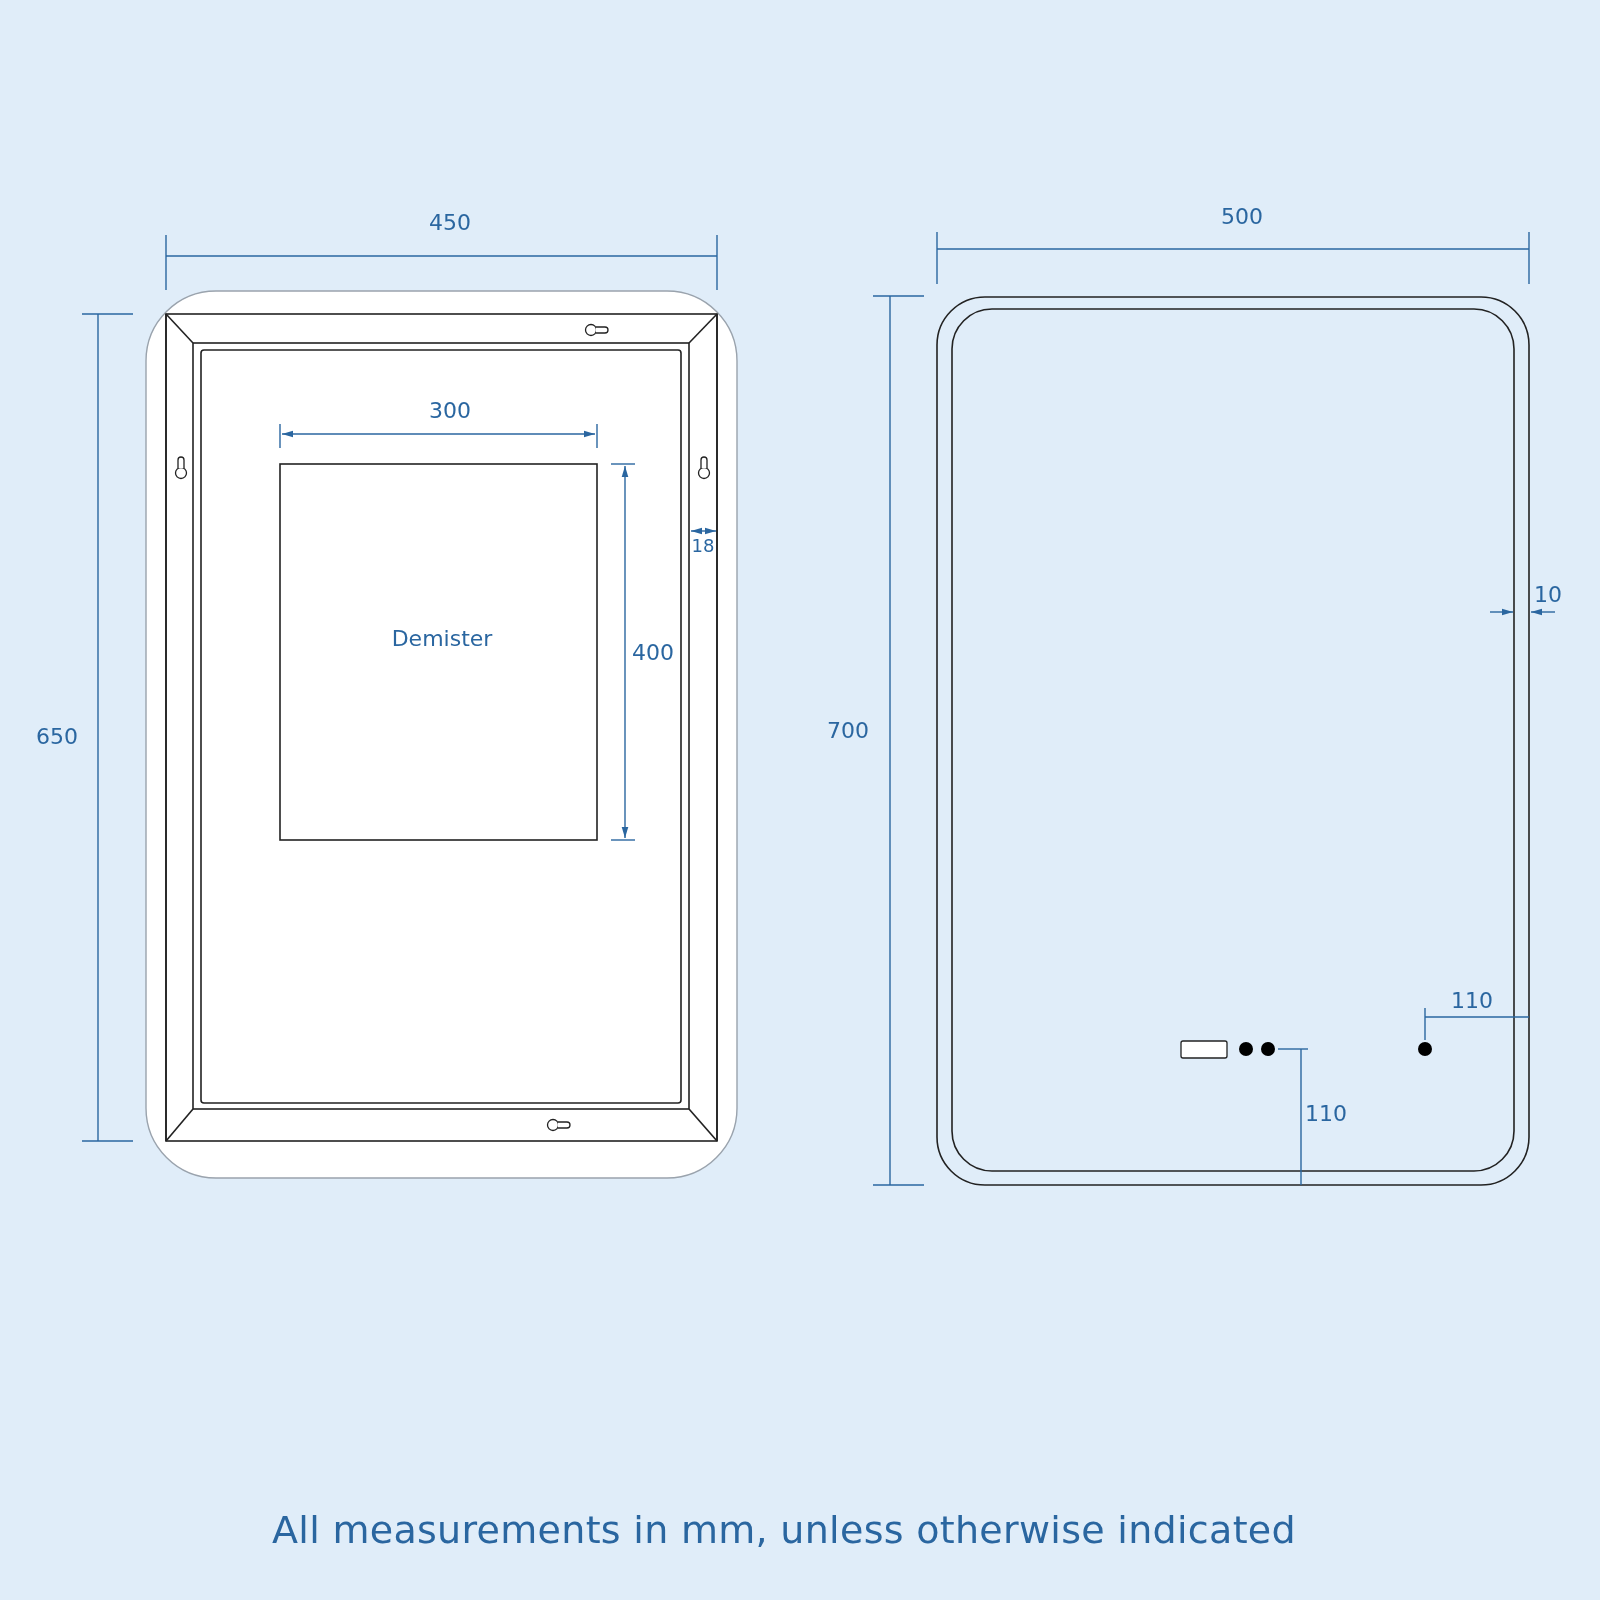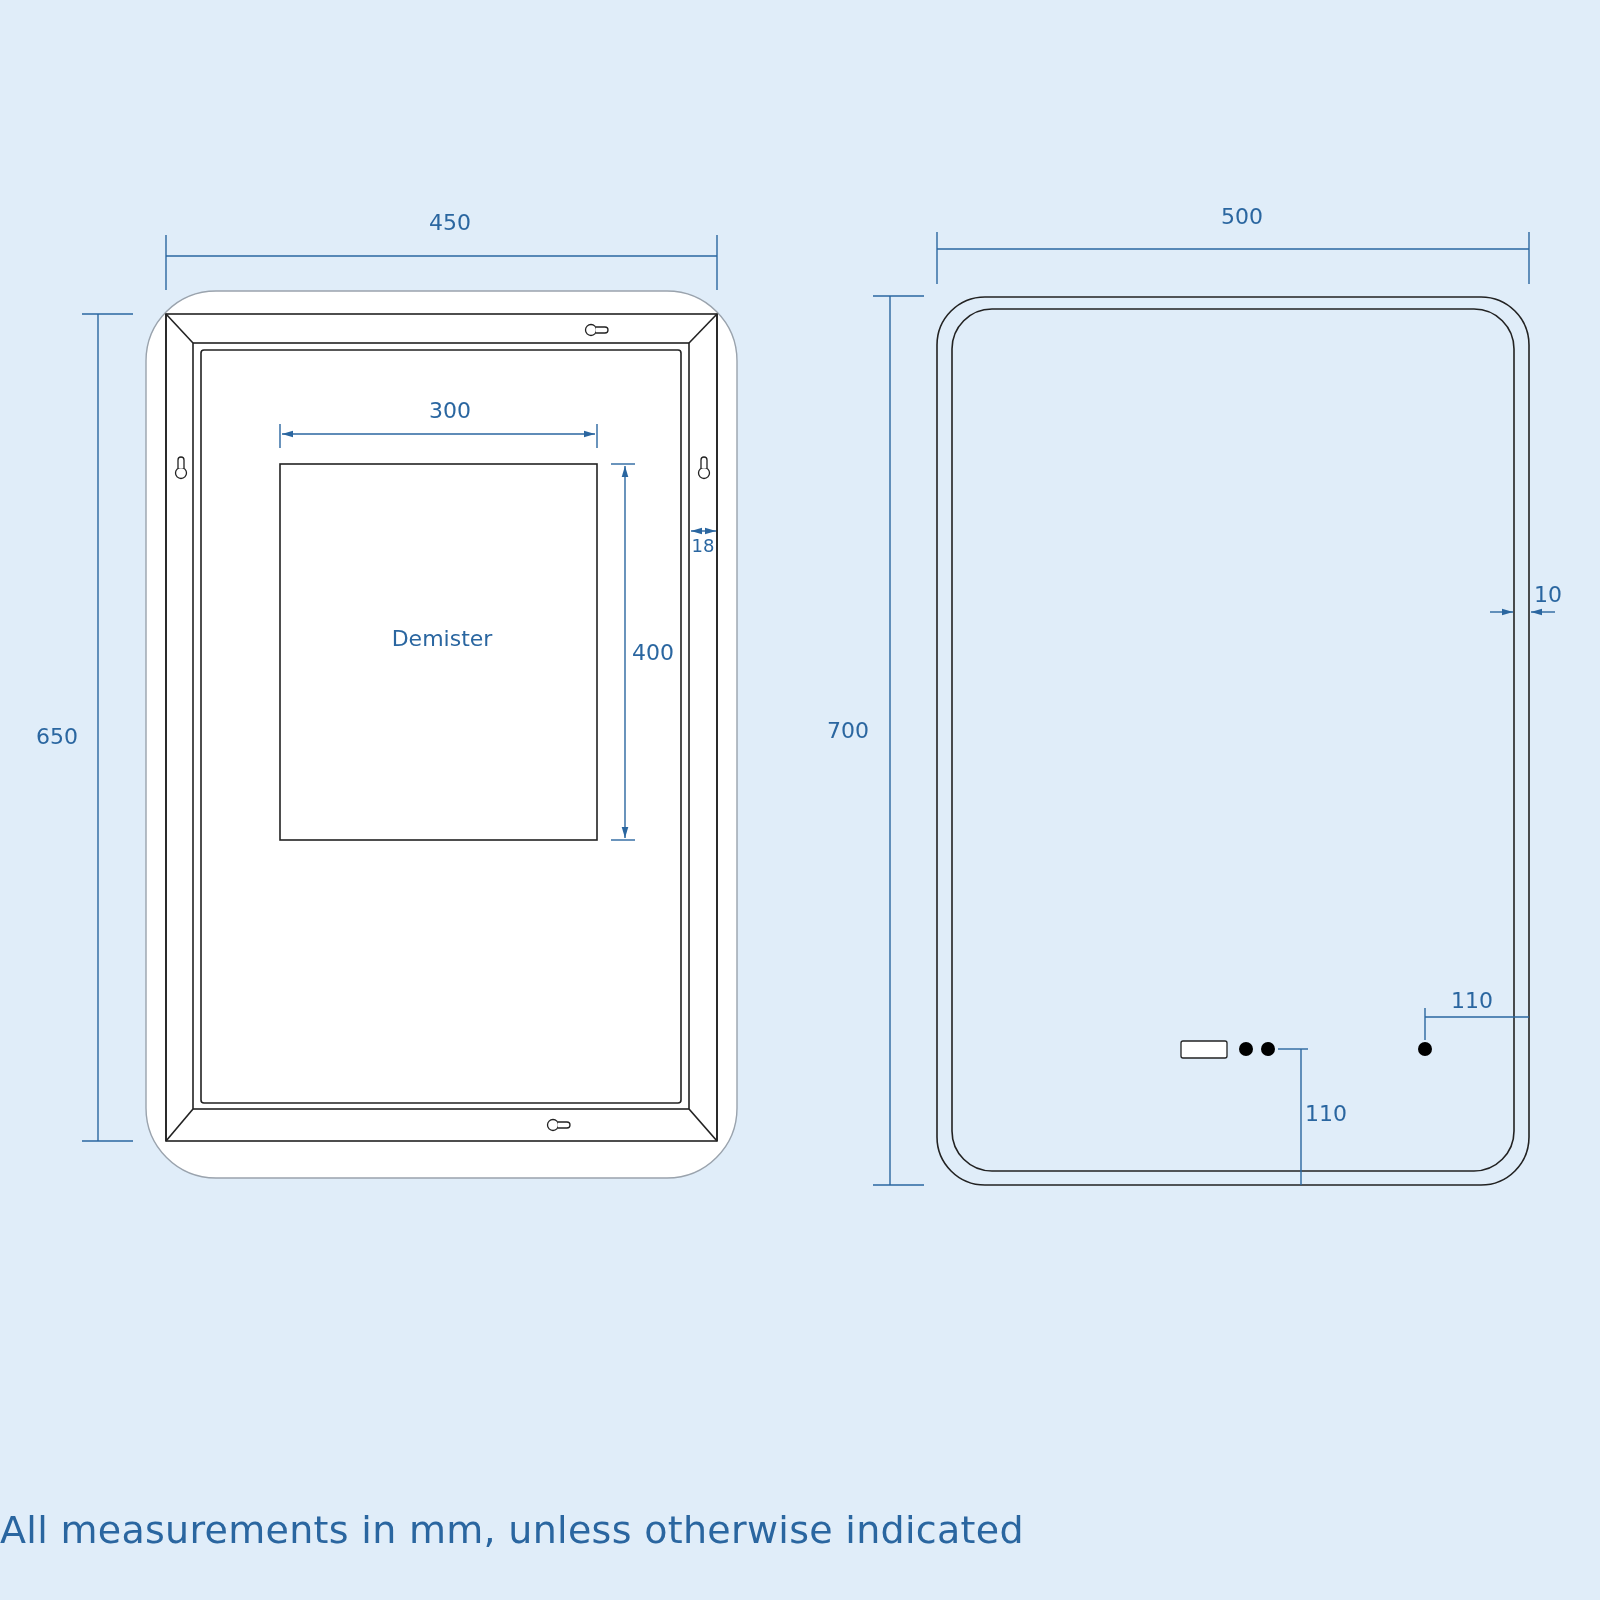--- a/index.html
+++ b/index.html
@@ -15,21 +15,21 @@
       fill: #2a66a0;
       font-family: "DejaVu Sans", sans-serif;
       font-size: 22px;
     }
     .dim-small { font-size: 18px; }
     .dim-line { stroke: #2a66a0; stroke-width: 1.4; fill: none; }
     .outline { stroke: #222; stroke-width: 1.6; fill: none; }
     .outer-gray { stroke: #9aa3ad; stroke-width: 1.4; fill: #ffffff; }
     .footer {
       position: absolute; left: 0; top: 1508px; width: 1568px;
-      text-align: left;
+      text-align: center;
       color: #2a66a0;
       font-family: "DejaVu Sans", sans-serif;
       font-size: 38px;
       letter-spacing: 0.3px;
     }
   </style>
 </head>
 <body>
 
 <svg id="drawing" width="1600" height="1600" viewBox="0 0 1600 1600" xmlns="http://www.w3.org/2000/svg">

